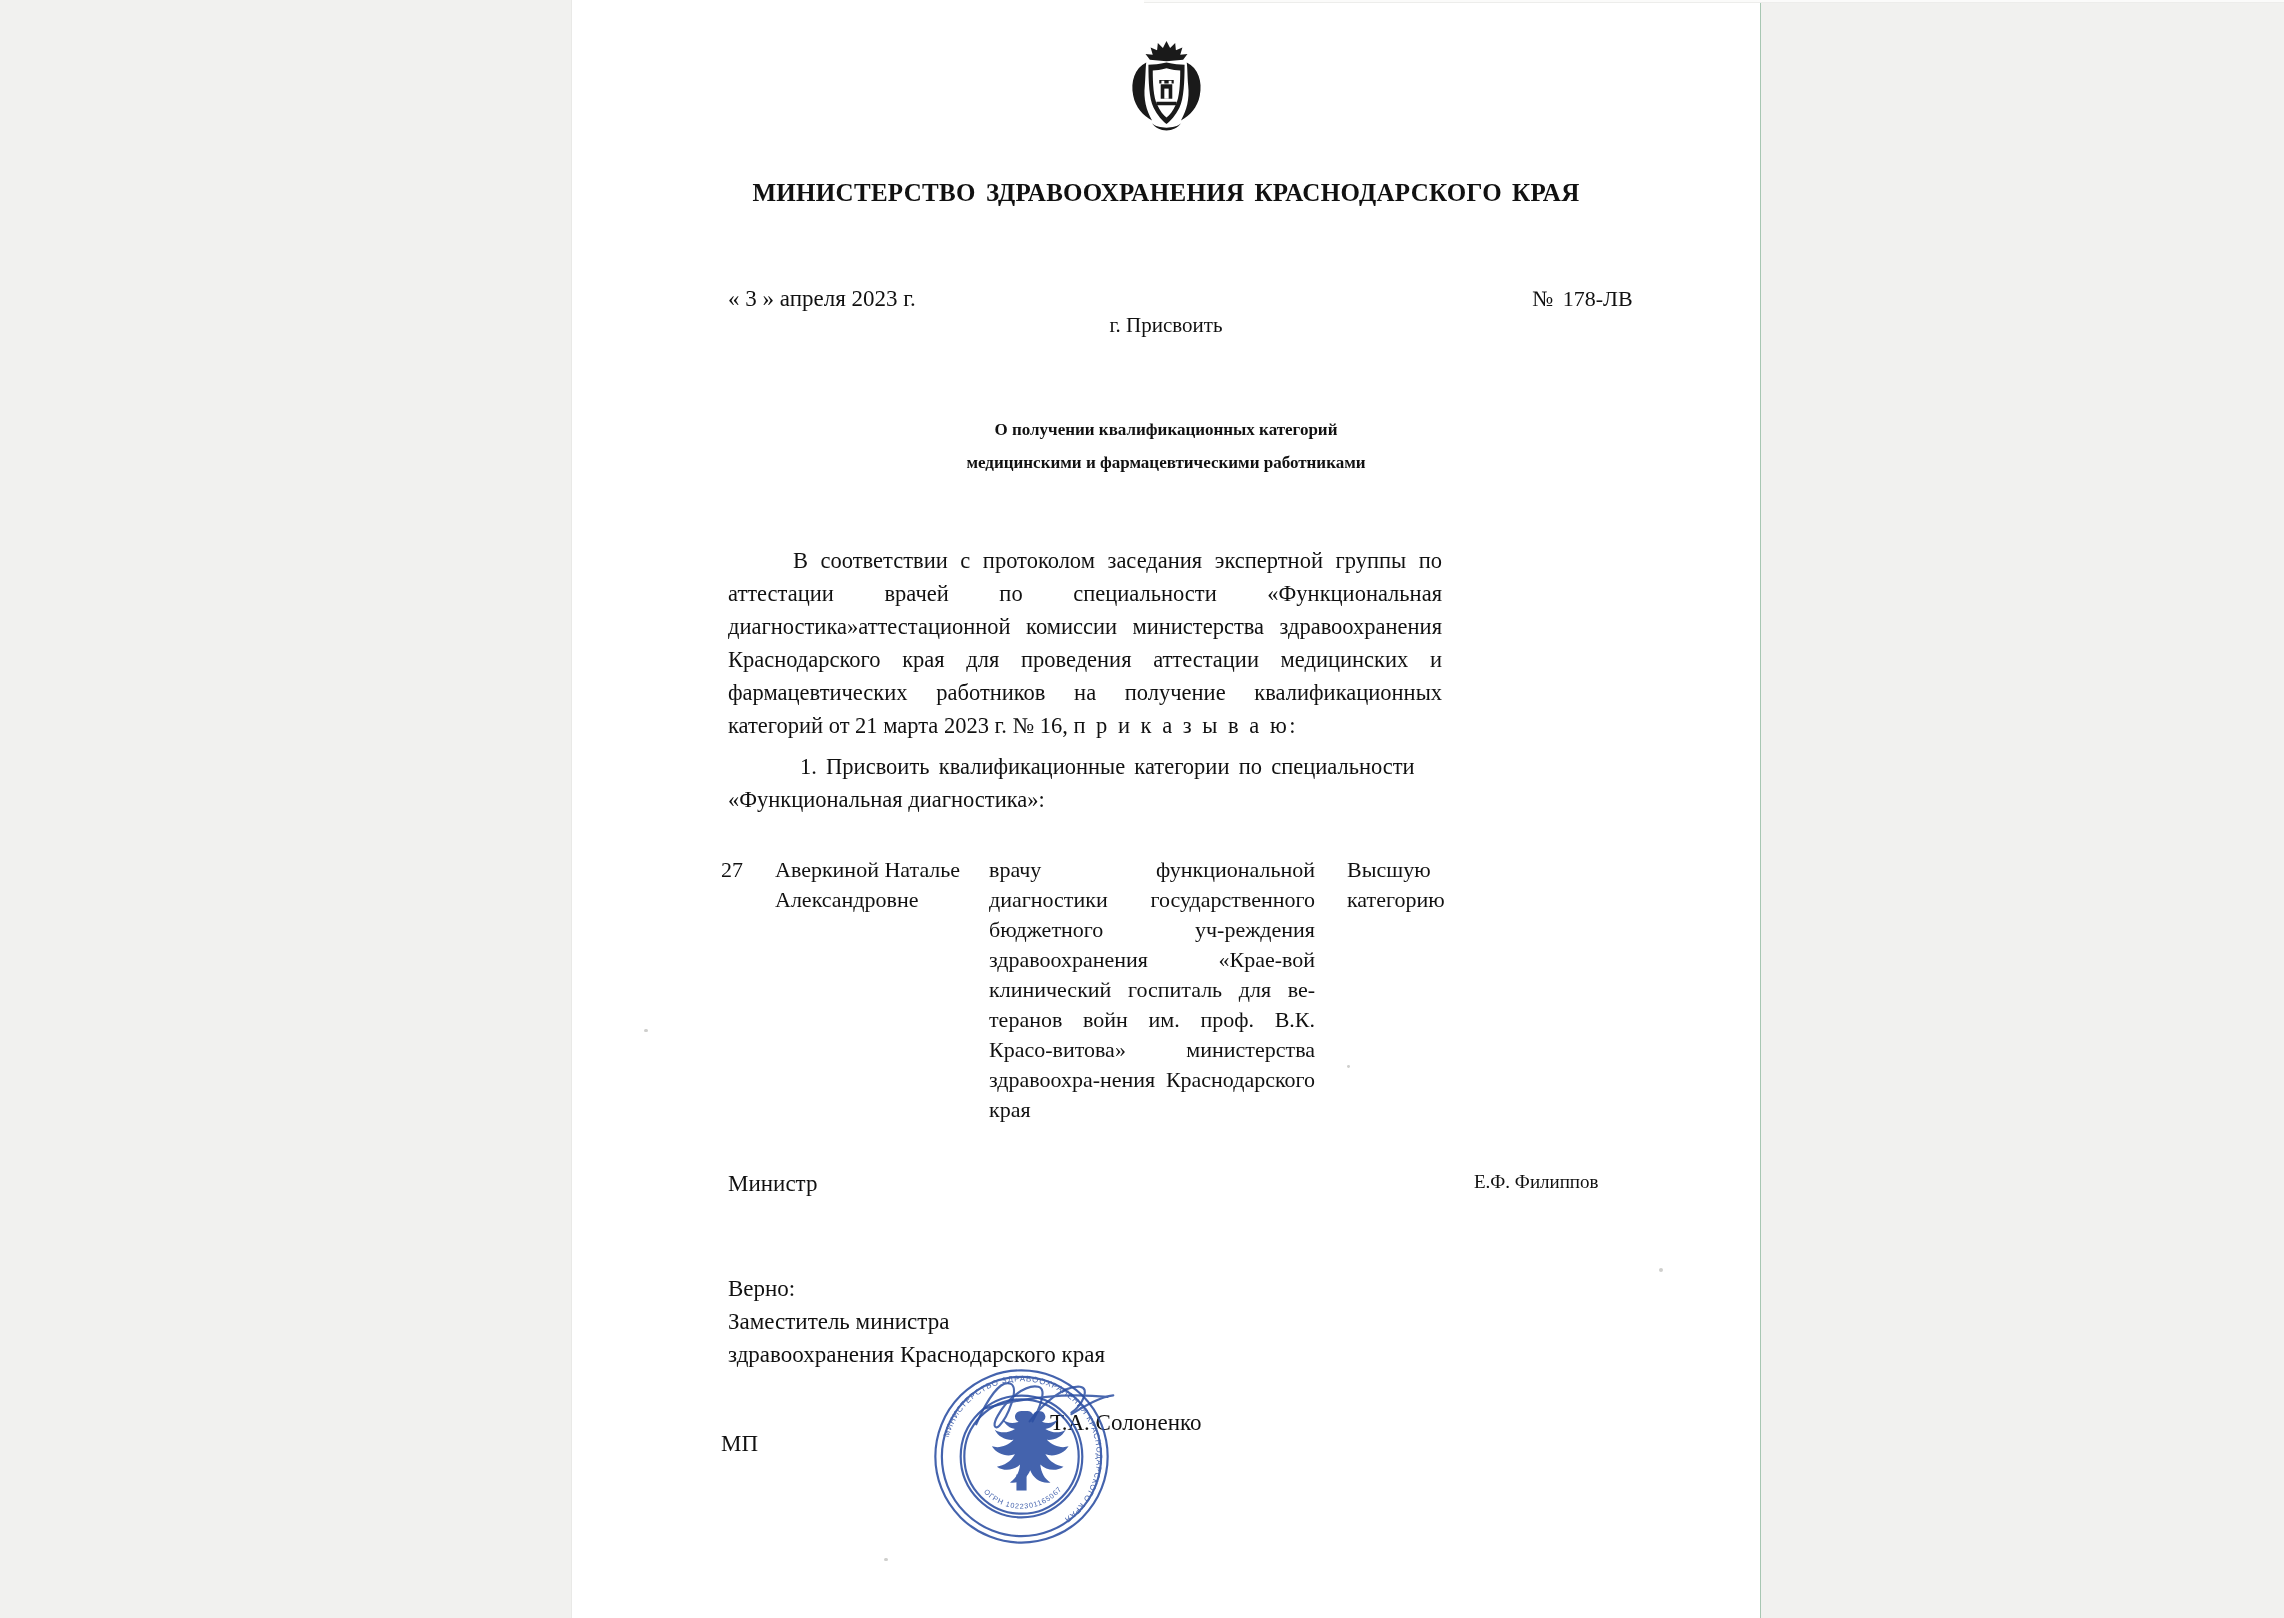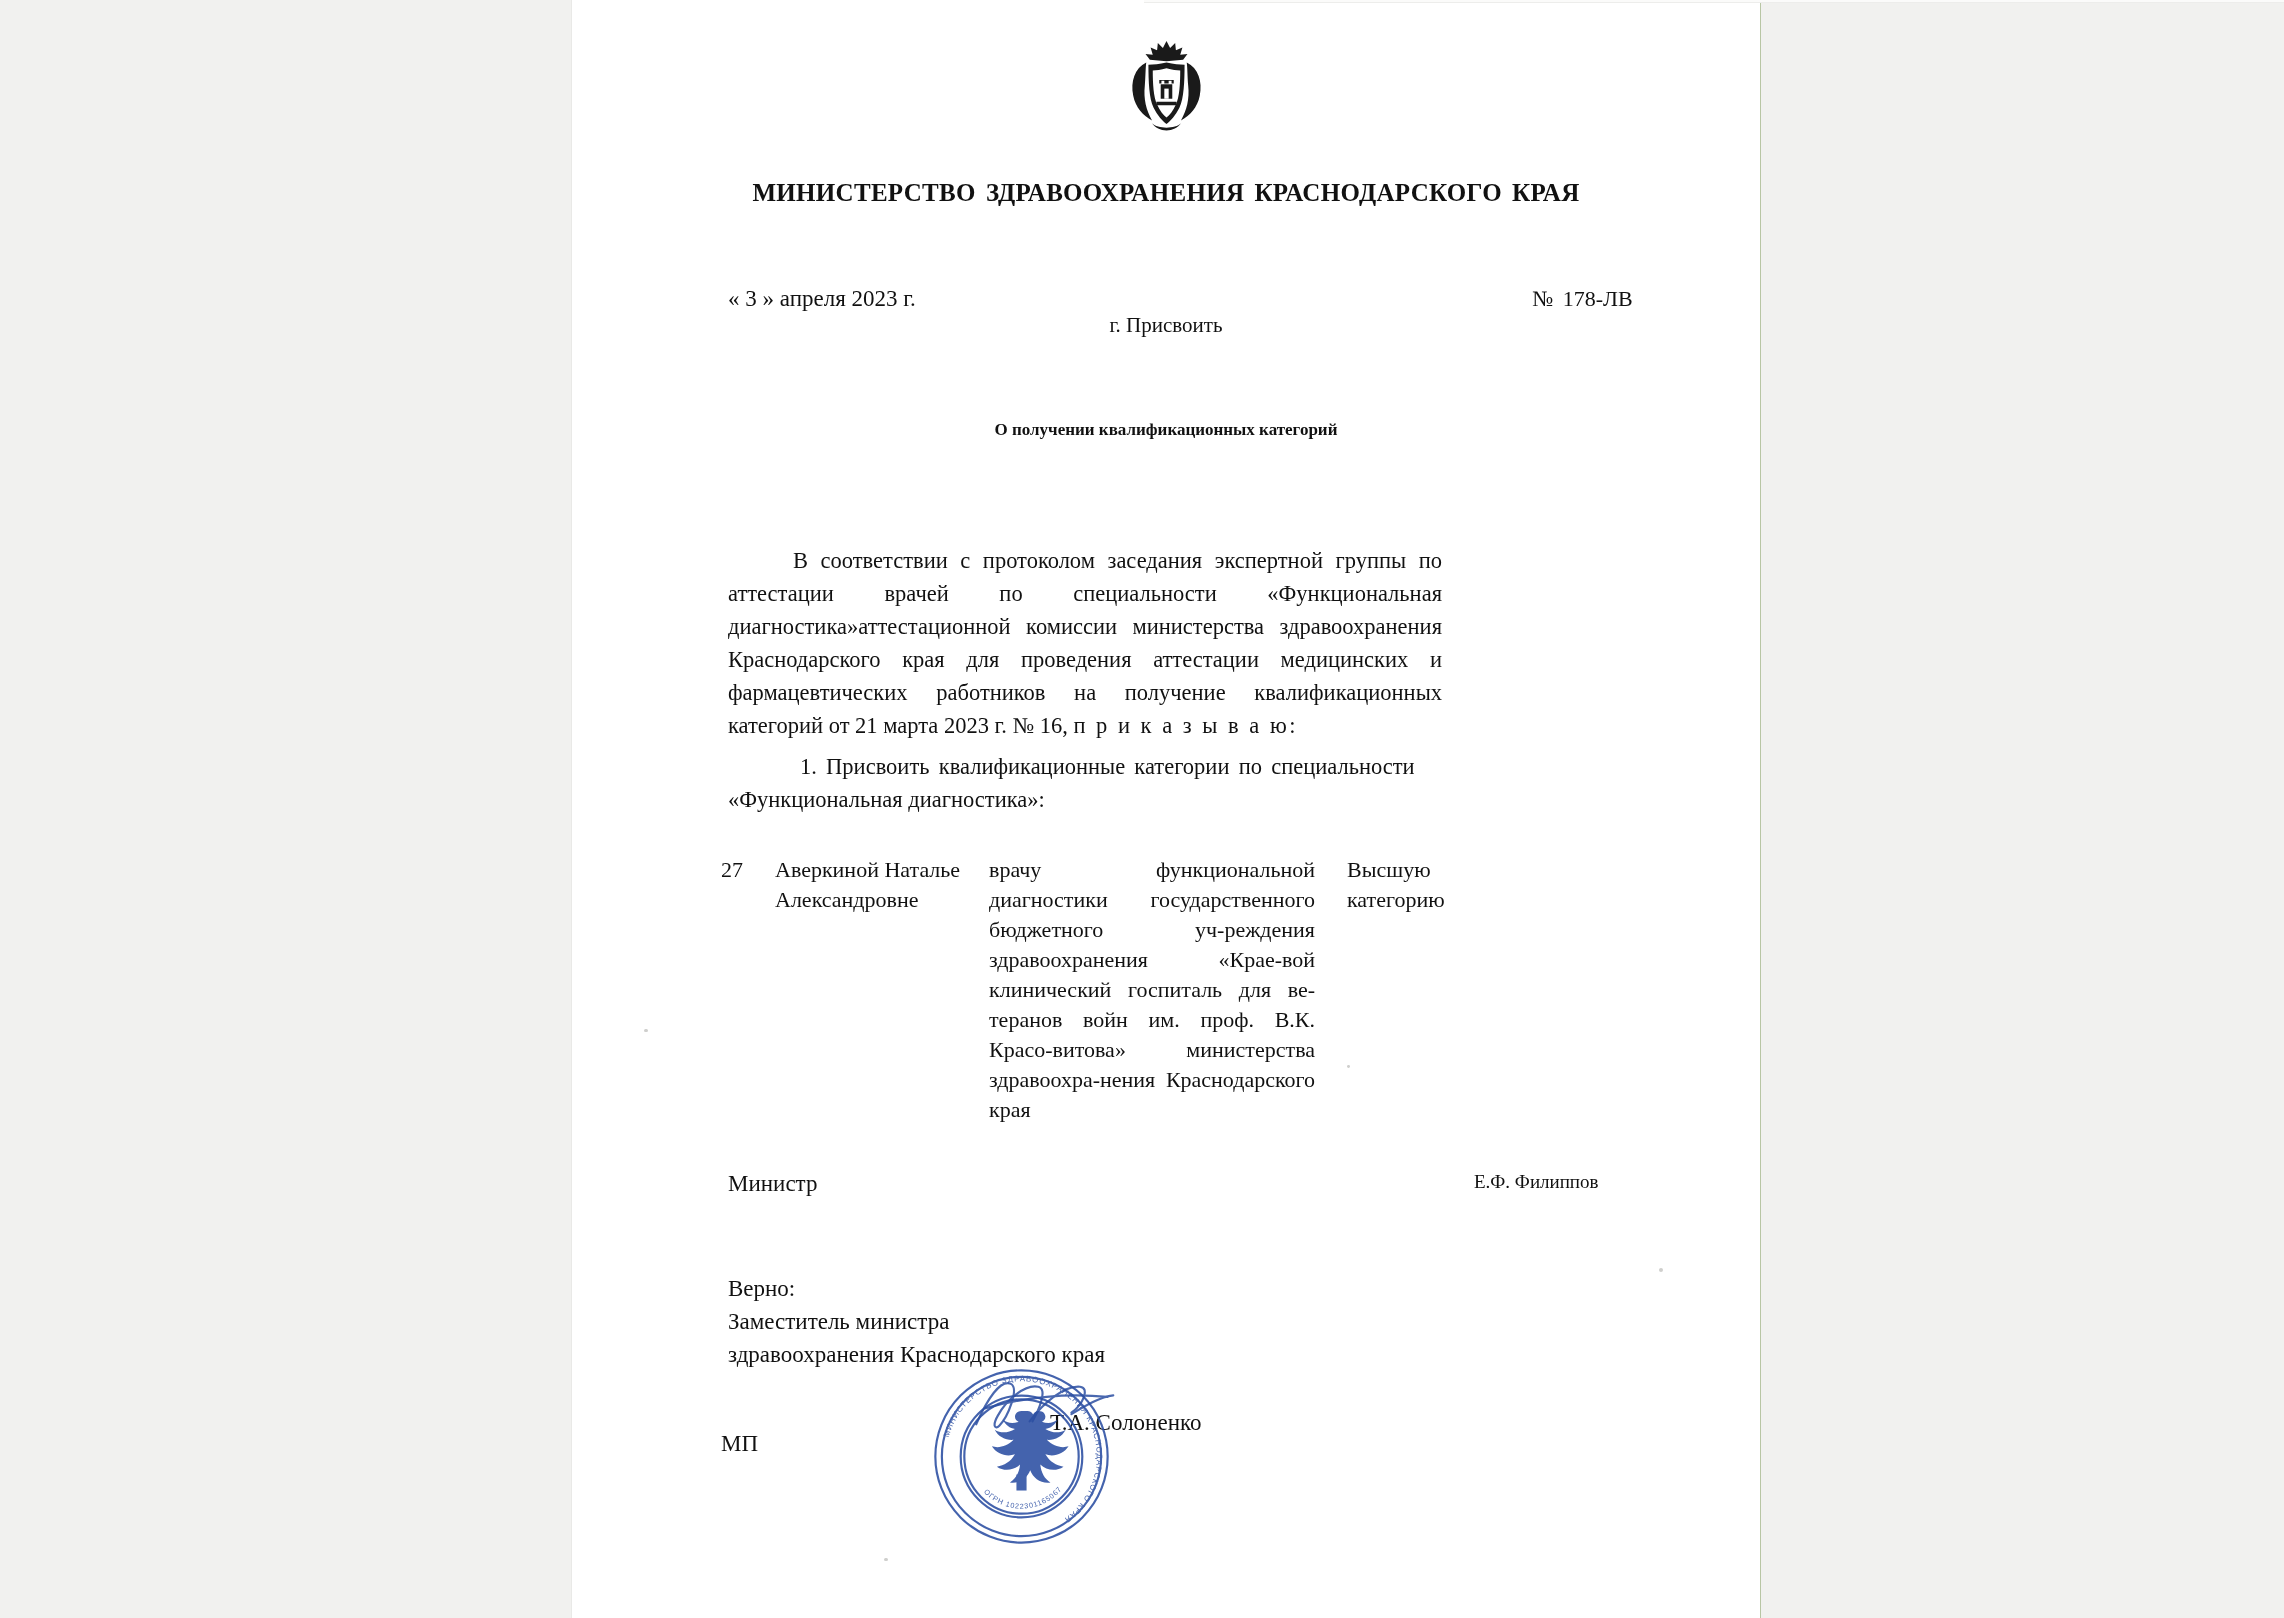--- a/index.html
+++ b/index.html
@@ -11,21 +11,21 @@
     width: 2284px;
     height: 1618px;
     overflow: hidden;
     font-family: "Liberation Serif", serif;
   }
 
   #scan {
     position: relative;
     width: 2049px;
     height: 1618px;
-    background: #4d7c0f;
+    background: #15803d;
   }
 
   
   #page {
     position: absolute;
     left: 572px;
     top: -7.2px;
     width: 1188px;
     height: 1630px;
     background: #ffffff;
@@ -295,20 +295,21 @@
       </div>
 
       <div class="org-title">МИНИСТЕРСТВО  ЗДРАВООХРАНЕНИЯ КРАСНОДАРСКОГО  КРАЯ</div>
 
       <div class="date-line">« 3 » апреля  2023 г.</div>
       <div class="number-line">№  178-ЛВ</div>
       <div class="city-line">г. Присвоить</div>
 
       <div class="subject">
         <div>О получении квалификационных категорий</div>
+        <div>медицинскими и фармацевтическими работниками</div>
       </div>
 
       <div class="body-text">
         <p class="indent"><span>В  соответствии  с  протоколом  заседания  экспертной  группы  по аттестации  врачей  по  специальности  «Функциональная  диагностика»аттестационной  комиссии  министерства  здравоохранения Краснодарского  края  для  проведения  аттестации  медицинских  и фармацевтических работников на получение квалификационных  категорий  от 21 марта 2023 г.  № 16, </span><span class="spaced">п р и к а з ы в а ю:</span></p>
       </div>
 
       <div class="item2">
         <div class="l1">1. Присвоить  квалификационные  категории  по специальности</div>
         <div>«Функциональная диагностика»:</div>
       </div>

